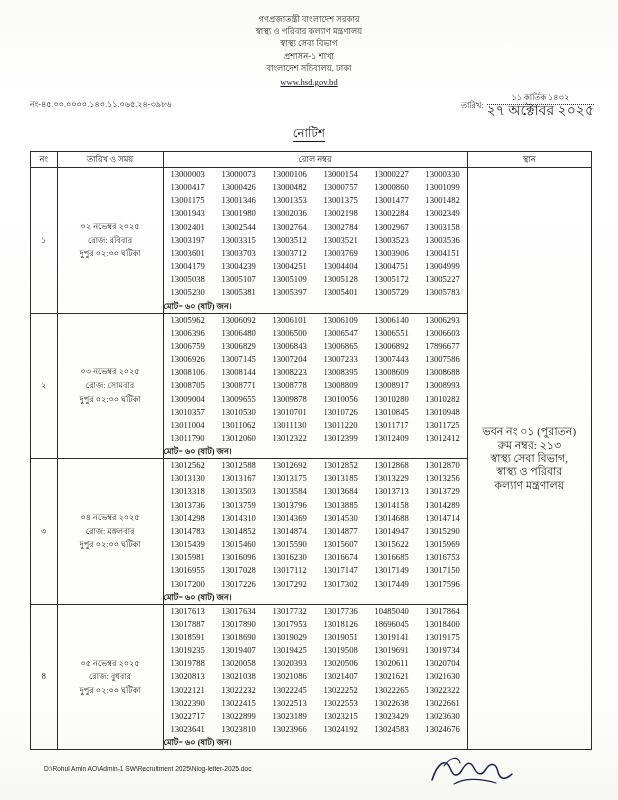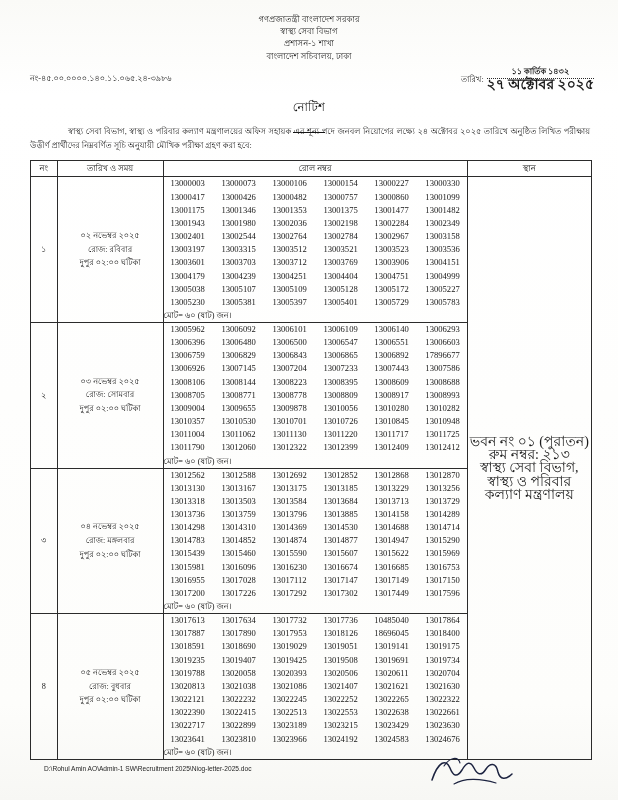--- a/index.html
+++ b/index.html
@@ -69,21 +69,20 @@
     align-items: flex-start;
     gap: 3px;
   }
   .memo-date-label {
     font-size: 8.1px;
     color: #1b1b1b;
     padding-top: 6px;
   }
   .memo-date-vals {
     text-align: center;
-    font-weight: bold;
   }
   .memo-date-vals .d1 {
     font-size: 8.1px;
     color: #1b1b1b;
     line-height: 10px;
     white-space: nowrap;
   }
   .memo-dash {
     border-bottom: 1px dotted #2a2a2a;
     height: 0;
@@ -100,21 +99,21 @@
   .notice-title {
     text-align: center;
     font-size: 11.6px;
     color: #101010;
     letter-spacing: 0.3px;
     margin-top: -2px;
     margin-bottom: 7px;
   }
   .notice-title span {
     border-bottom: 1px solid #141414;
-    padding-bottom: 18px;
+    padding-bottom: 1px;
   }
   
   .body-para {
     margin: 0 28px 0 30px;
     font-size: 8.2px;
     line-height: 14.3px;
     color: #1b1b1b;
     text-align: justify;
     text-indent: 38px;
   }
@@ -172,25 +171,25 @@
     line-height: 13.15px;
     color: #161616;
     text-align: center;
     white-space: nowrap;
   }
   .roll-total {
     font-size: 8.2px;
     color: #121212;
     line-height: 13px;
     padding-top: 0px;
-    font-weight: normal;
+    font-weight: bold;
   }
   td.cell-venue {
     text-align: center;
-    font-size: 14px;
+    font-size: 11px;
     color: #1b1b1b;
     line-height: 13.4px;
     padding: 2px 4px;
   }
   
   .footer-path {
     position: absolute;
     left: 44px;
     bottom: 28px;
     font-family: "Liberation Sans", sans-serif;
@@ -208,42 +207,43 @@
   .sig svg { display: block; }
 </style>
 </head>
 <body>
 
 <div class="page">
   <div class="sheet">
 
     <div class="header">
       <div class="header-line">গণপ্রজাতন্ত্রী বাংলাদেশ সরকার</div>
+      <div class="header-line">স্বাস্থ্য ও পরিবার কল্যাণ মন্ত্রণালয়</div>
       <div class="header-line">স্বাস্থ্য সেবা বিভাগ</div>
       <div class="header-line">প্রশাসন-১ শাখা</div>
       <div class="header-line">বাংলাদেশ সচিবালয়, ঢাকা</div>
+      <div class="header-web">www.hsd.gov.bd</div>
     </div>
 
     <div class="memo-row">
       <div class="memo-no">নং-৪৫.০০.০০০০.১৪০.১১.০৬৫.২৪-৩৯৮৬</div>
       <div class="memo-date">
         <div class="memo-date-label">তারিখ:</div>
         <div class="memo-date-vals">
           <div class="d1">১১ কার্তিক ১৪৩২</div>
           <div class="memo-dash"></div>
           <div class="d2">২৭ অক্টোবর ২০২৫</div>
         </div>
       </div>
     </div>
 
     <div class="notice-title">
       <span>নোটিশ</span>
     </div>
 
-    <div class="body-para">স্বাস্থ্য সেবা বিভাগ, স্বাস্থ্য ও পরিবার কল্যাণ মন্ত্রণালয়ের অফিস সহায়ক এর শূন্য পদে জনবল নিয়োগের লক্ষ্যে ২৪ অক্টোবর ২০২৫ তারিখে অনুষ্ঠিত লিখিত পরীক্ষায় উত্তীর্ণ প্রার্থীদের নিম্নবর্ণিত সূচি অনুযায়ী মৌখিক পরীক্ষা গ্রহণ করা হবে:</div>
 
     <div class="tbl-wrap">
       <table class="notice-table">
         <colgroup>
           <col class="col-no">
           <col class="col-date">
           <col class="col-roll">
           <col class="col-venue">
         </colgroup>
         <thead>

